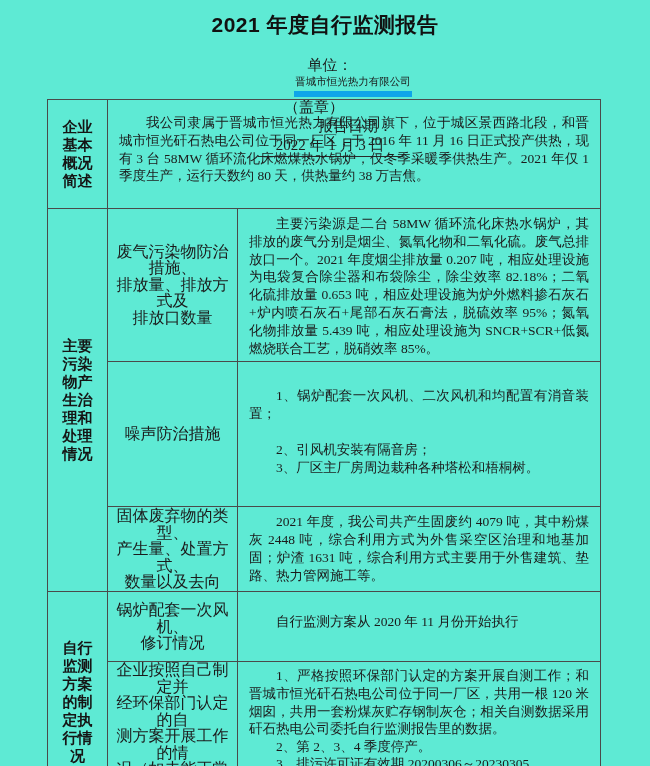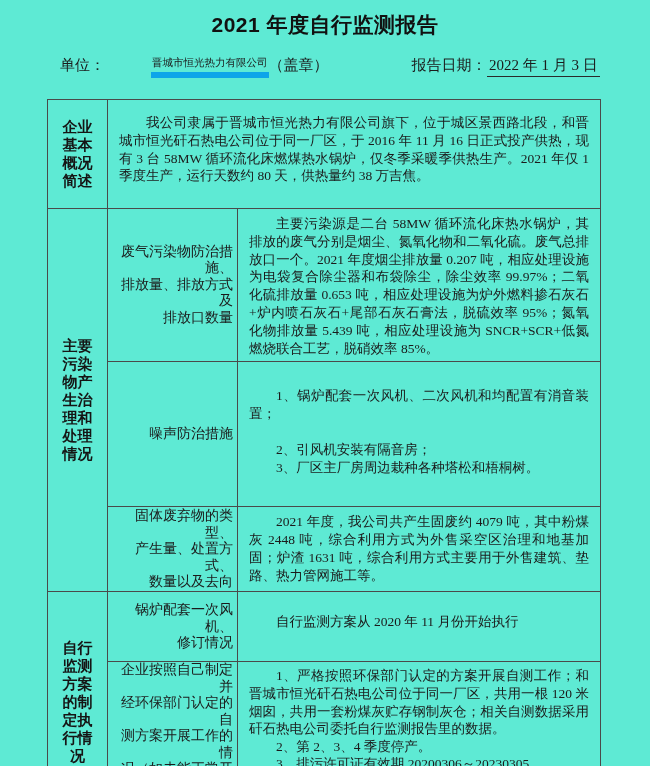--- a/index.html
+++ b/index.html
@@ -25,23 +25,24 @@
     font-size: 21px;
     letter-spacing: 0.5px;
     color: #111;
   }
   .meta-row {
     position: absolute;
     left: 60px;
     top: 56px;
     width: 540px;
     display: flex;
-    align-items: flex-start;
+    align-items: center;
     font-size: 15px;
     white-space: nowrap;
+    flex-direction: column;
   }
   .unit-name {
     font-size: 10.5px;
     border-bottom: 6px solid #0ea5e9;
     padding: 0 1px 2px 1px;
     margin-bottom: 1px;
     margin-left: 46px;
   }
   .seal-note { margin-right: 32px; }
   .date-label { margin-left: 51px; }
@@ -71,24 +72,24 @@
     font-size: 15px;
     line-height: 18px;
     white-space: pre-line;
     text-align: center;
     vertical-align: middle;
     color: #151515;
     padding: 0;
   }
   td.row-label {
     font-weight: 400;
-    font-size: 14px;
+    font-size: 16px;
     line-height: 16.5px;
     white-space: pre-line;
-    text-align: right;
+    text-align: center;
     vertical-align: middle;
     padding: 0 4px;
   }
   td.content {
     vertical-align: top;
     text-align: justify;
     line-height: 17.8px;
     padding: 6px 11px 4px 11px;
   }
   td.content p { margin: 0; }
@@ -138,21 +139,21 @@
 污染
 物产
 生治
 理和
 处理
 情况</th>
       <td class="row-label">废气污染物防治措施、
 排放量、排放方式及
 排放口数量</td>
       <td class="content">
-        <p class="indent">主要污染源是二台 58MW 循环流化床热水锅炉，其排放的废气分别是烟尘、氮氧化物和二氧化硫。废气总排放口一个。2021 年度烟尘排放量 0.207 吨，相应处理设施为电袋复合除尘器和布袋除尘，除尘效率 99.97%；二氧化硫排放量 0.653 吨，相应处理设施为炉外燃料掺石灰石+炉内喷石灰石+尾部石灰石膏法，脱硫效率 95%；氮氧化物排放量 5.439 吨，相应处理设施为 SNCR+SCR+低氮燃烧联合工艺，脱硝效率 85%。</p>
+        <p class="indent">主要污染源是二台 58MW 循环流化床热水锅炉，其排放的废气分别是烟尘、氮氧化物和二氧化硫。废气总排放口一个。2021 年度烟尘排放量 0.207 吨，相应处理设施为电袋复合除尘器和布袋除尘，除尘效率 82.18%；二氧化硫排放量 0.653 吨，相应处理设施为炉外燃料掺石灰石+炉内喷石灰石+尾部石灰石膏法，脱硫效率 95%；氮氧化物排放量 5.439 吨，相应处理设施为 SNCR+SCR+低氮燃烧联合工艺，脱硝效率 85%。</p>
       </td>
     </tr>
 
     <tr style="height:145px">
       <td class="row-label">噪声防治措施</td>
       <td class="content content-noise">
         <p class="indent gap-after">1、锅炉配套一次风机、二次风机和均配置有消音装置；</p>
         <p class="indent">2、引风机安装有隔音房；</p>
         <p class="indent">3、厂区主厂房周边栽种各种塔松和梧桐树。</p>
       </td>

